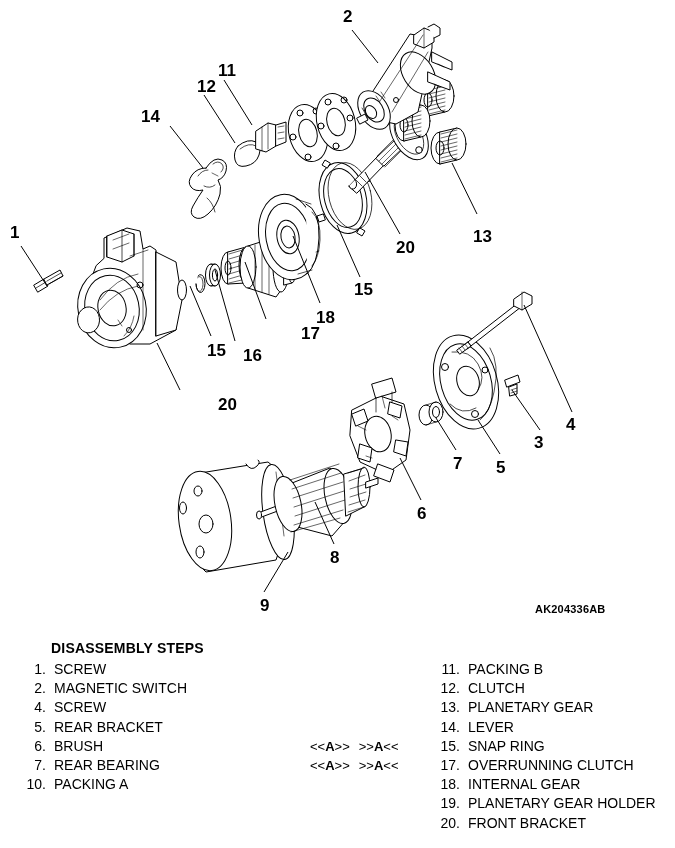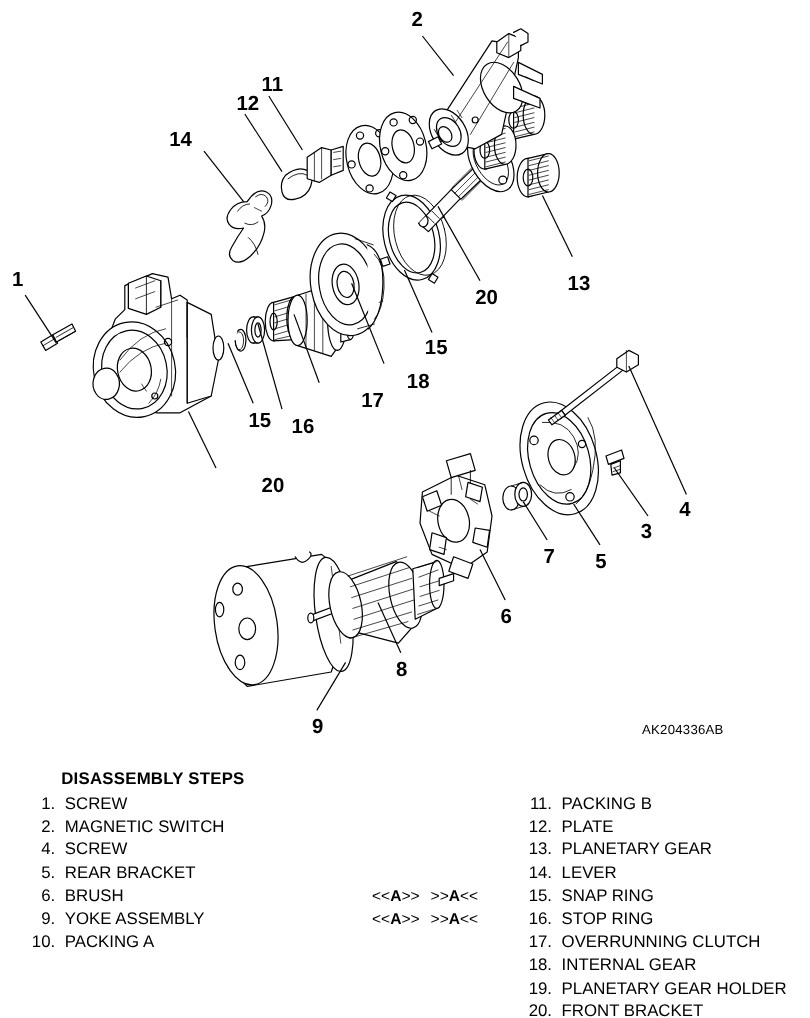--- a/index.html
+++ b/index.html
@@ -36,21 +36,21 @@
     width: 675px;
     height: 625px;
   }
 
   
   #drawing-id {
     position: absolute;
     left: 535px;
     top: 603px;
     font-size: 11px;
-    font-weight: normal;
+    font-weight: bold;
     letter-spacing: 0.2px;
     white-space: nowrap;
     text-align: center;
   }
 
   
   #steps {
     position: absolute;
     left: 0;
     top: 636px;
@@ -477,58 +477,57 @@
         <div class="callout" style="left: 330px; top: 549px;">8</div>
         <div class="callout" style="left: 260px; top: 597px;">9</div>
         <div class="callout" style="left: 354px; top: 281px;">15</div>
         <div class="callout" style="left: 218px; top: 62px;">11</div>
         <div class="callout" style="left: 197px; top: 78px; text-align: center;">12</div>
         <div class="callout" style="left: 141px; top: 108px;">14</div>
         <div class="callout" style="left: 473px; top: 228px;">13</div>
         <div class="callout" style="left: 207px; top: 342px;">15</div>
         <div class="callout" style="left: 231px; top: 347px; margin-left: 12px;">16</div>
         <div class="callout" style="left: 262px; top: 325px; margin-left: 39px;">17</div>
-        <div class="callout" style="left: 316px; top: 309px; margin-left: 23px;">18</div>
+        <div class="callout" style="left: 316px; top: 309px;">18</div>
         <div class="callout" style="left: 396px; top: 239px;">20</div>
         <div class="callout" style="left: 174px; top: 396px; margin-left: 44px;">20</div>
       </div>
   </div>
 
   <div id="drawing-id">AK204336AB</div>
 
   <div id="steps">
 
     <div id="steps-heading">DISASSEMBLY STEPS</div>
 
     <div class="col" id="col-left">
         <div class="step-row"><span class="step-num">1.</span><span class="step-label">SCREW</span></div>
         <div class="step-row"><span class="step-num">2.</span><span class="step-label">MAGNETIC SWITCH</span></div>
         <div class="step-row"><span class="step-num">4.</span><span class="step-label">SCREW</span></div>
         <div class="step-row"><span class="step-num">5.</span><span class="step-label">REAR BRACKET</span></div>
         <div class="step-row"><span class="step-num">6.</span><span class="step-label">BRUSH</span></div>
-        <div class="step-row"><span class="step-num">9.</span><span class="step-label">YOKE ASSEMBLY</span></div>
+        <div class="step-row"><span class="step-num">7.</span><span class="step-label">REAR BEARING</span></div>
         <div class="step-row"><span class="step-num">10.</span><span class="step-label">PACKING A</span></div>
       </div>
 
     <div id="markers">
         <div class="marker-row">&nbsp;</div>
         <div class="marker-row">&nbsp;</div>
         <div class="marker-row">&nbsp;</div>
         <div class="marker-row">&nbsp;</div>
         <div class="marker-row"><span class="marker-a">&lt;&lt;<b>A</b>&gt;&gt;</span><span class="marker-b">&gt;&gt;<b>A</b>&lt;&lt;</span></div>
         <div class="marker-row"><span class="marker-a">&lt;&lt;<b>A</b>&gt;&gt;</span><span class="marker-b">&gt;&gt;<b>A</b>&lt;&lt;</span></div>
       </div>
 
     <div class="col" id="col-right">
         <div class="step-row"><span class="step-num">11.</span><span class="step-label">PACKING B</span></div>
-        <div class="step-row"><span class="step-num">12.</span><span class="step-label">PLATE</span></div>
+        <div class="step-row"><span class="step-num">12.</span><span class="step-label">CLUTCH</span></div>
         <div class="step-row"><span class="step-num">13.</span><span class="step-label">PLANETARY GEAR</span></div>
         <div class="step-row"><span class="step-num">14.</span><span class="step-label">LEVER</span></div>
         <div class="step-row"><span class="step-num">15.</span><span class="step-label">SNAP RING</span></div>
-        <div class="step-row"><span class="step-num">16.</span><span class="step-label">STOP RING</span></div>
         <div class="step-row"><span class="step-num">17.</span><span class="step-label">OVERRUNNING CLUTCH</span></div>
         <div class="step-row"><span class="step-num">18.</span><span class="step-label">INTERNAL GEAR</span></div>
         <div class="step-row"><span class="step-num">19.</span><span class="step-label">PLANETARY GEAR HOLDER</span></div>
         <div class="step-row"><span class="step-num">20.</span><span class="step-label">FRONT BRACKET</span></div>
       </div>
   </div>
 
 </div>
 
 </body></html>

